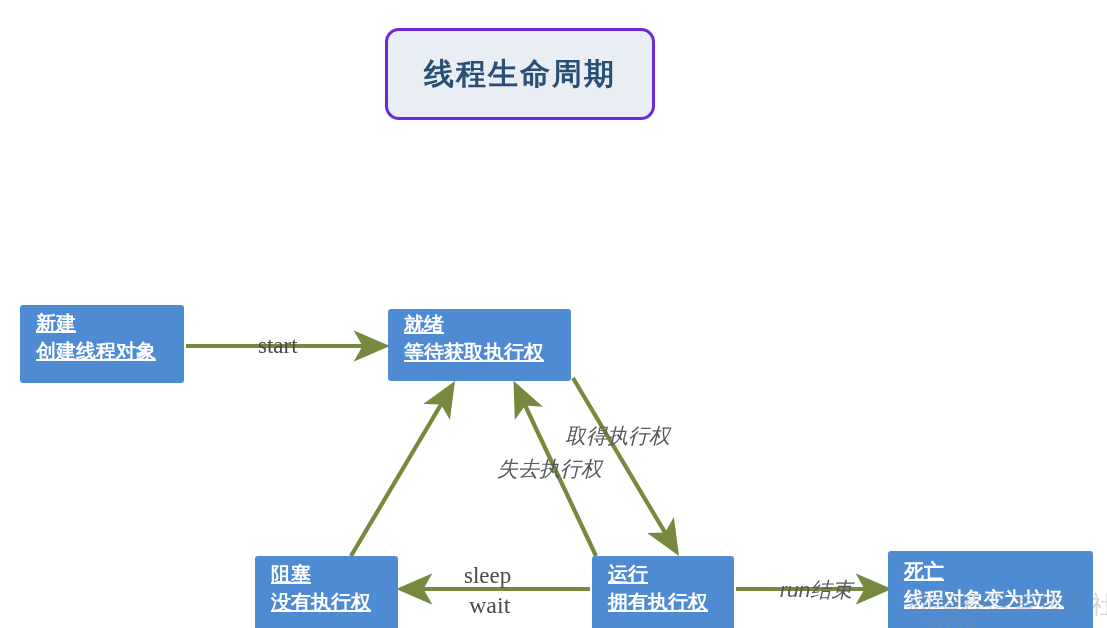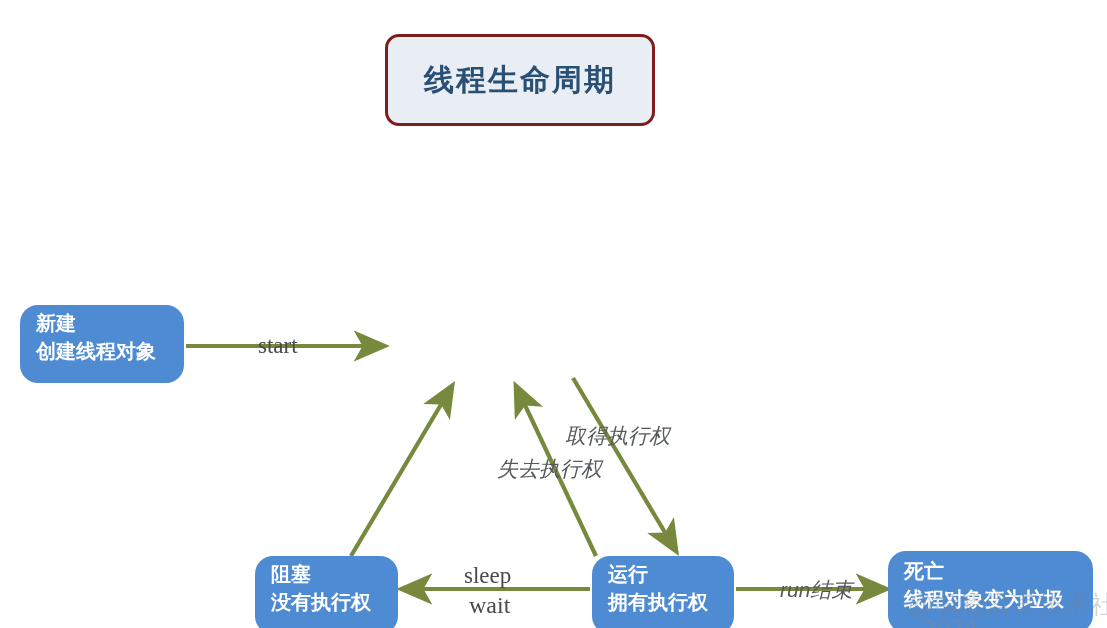--- a/index.html
+++ b/index.html
@@ -21,50 +21,51 @@
     top: 0;
     width: 1107px;
     height: 628px;
     pointer-events: none;
   }
 
   
   .title-box {
     position: absolute;
     left: 385px;
-    top: 34px;
+    top: 28px;
     width: 270px;
     height: 92px;
     background: #e9eef4;
-    border: 3px solid #7f1d1d;
+    border: 3px solid #6d28d9;
     border-radius: 14px;
     box-sizing: border-box;
     display: flex;
     align-items: center;
     justify-content: center;
   }
   .title-box .title-text {
     font-size: 30px;
     font-weight: bold;
     color: #2a4f74;
     letter-spacing: 2px;
     white-space: nowrap;
   }
 
   
   .node {
     position: absolute;
     background: #4e8bd3;
-    border-radius: 18px;
+    border-radius: 3px;
     box-sizing: border-box;
     padding: 9px 14px 22px 16px;
     display: flex;
     flex-direction: column;
     justify-content: center;
     color: #ffffff;
+    text-decoration: underline;
   }
   .node .line1,
   .node .line2 {
     font-size: 20px;
     font-weight: bold;
     line-height: 1.38;
     white-space: nowrap;
     color: #ffffff;
   }
 
@@ -142,20 +143,24 @@
 
   <div class="title-box">
     <div class="title-text">线程生命周期</div>
   </div>
 
   <div class="node" id="node-new">
     <div class="line1">新建</div>
     <div class="line2">创建线程对象</div>
   </div>
 
+  <div class="node" id="node-ready">
+    <div class="line1">就绪</div>
+    <div class="line2">等待获取执行权</div>
+  </div>
 
   <div class="node" id="node-blocked">
     <div class="line1">阻塞</div>
     <div class="line2">没有执行权</div>
   </div>
 
   <div class="node" id="node-running">
     <div class="line1">运行</div>
     <div class="line2">拥有执行权</div>
   </div>

